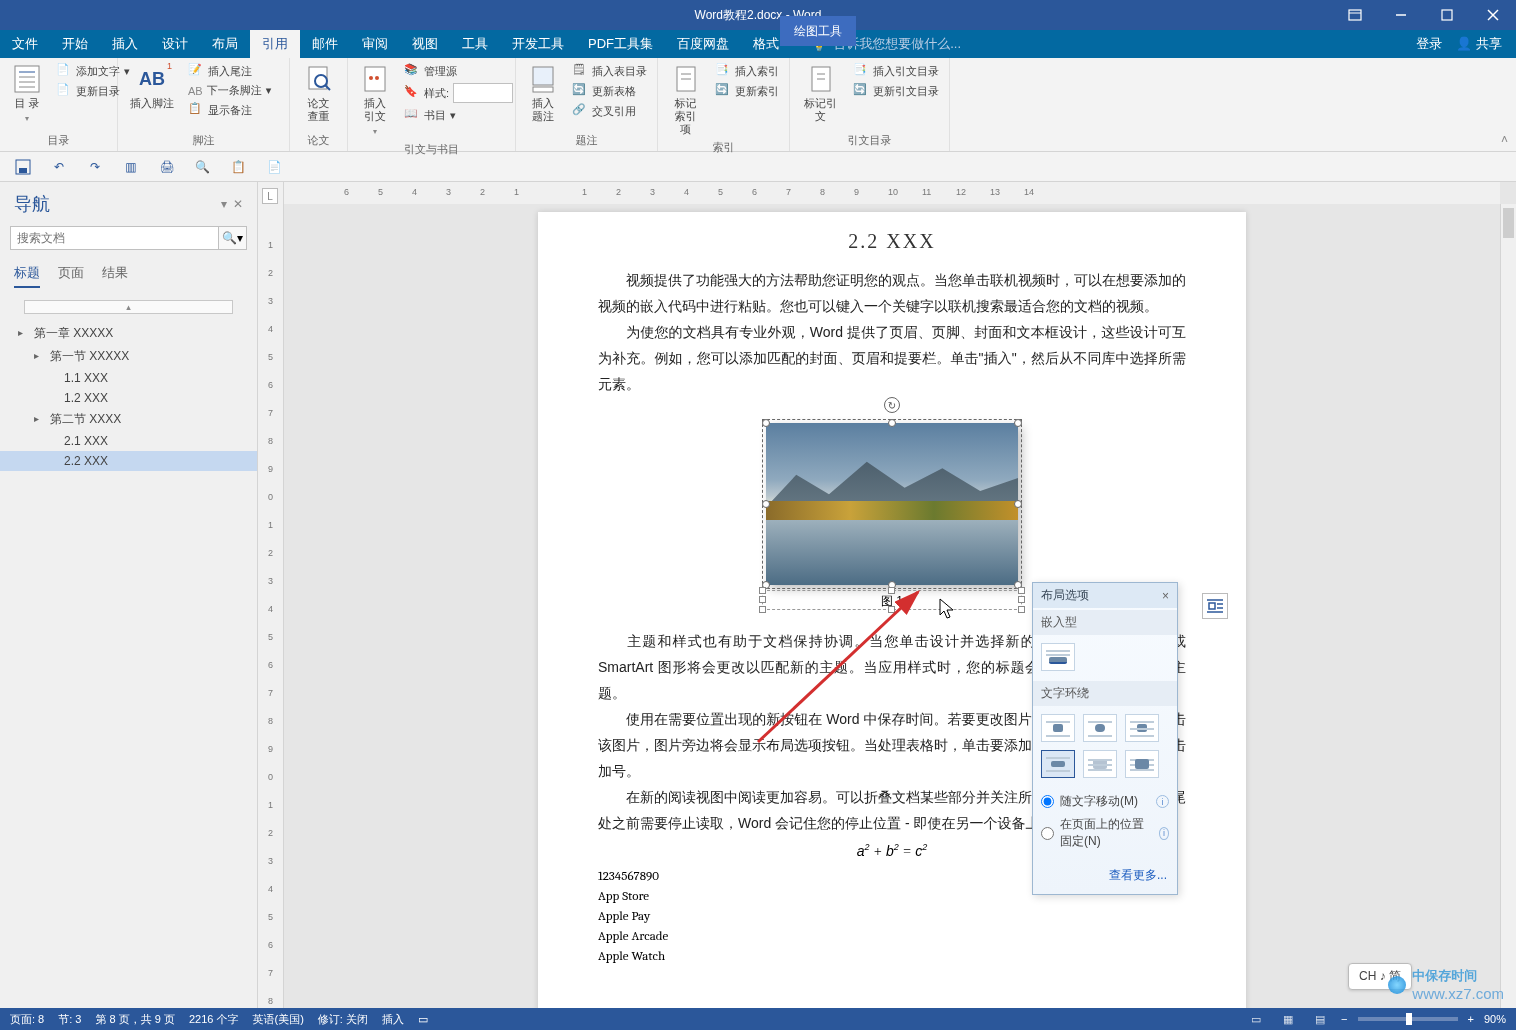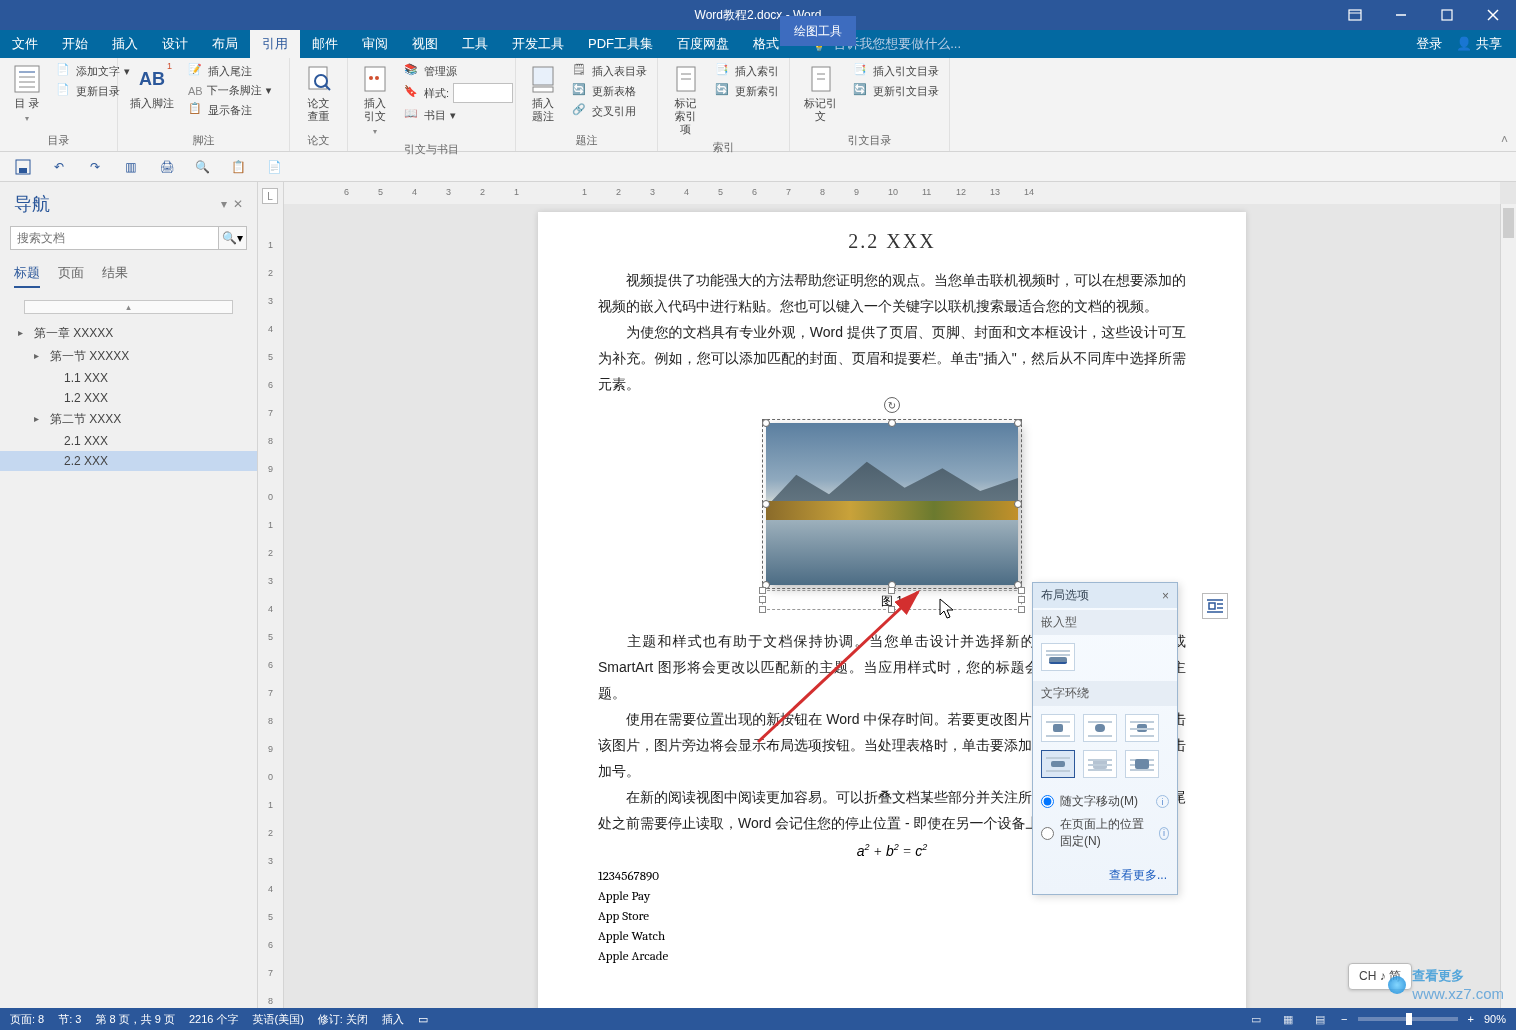--- a/index.html
+++ b/index.html
@@ -553,24 +553,24 @@
             </svg>
         </div>
 
         <p class="para"><span class="indent-first"></span><span>主题和样式也有助于文档保持协调。当您单击设计并选择新的主题时，图片、图表或 SmartArt 图形将会更改以匹配新的主题。当应用样式时，您的标题会进行更改以匹配新的主题。</span></p>
         <p class="para"><span class="indent-first"></span><span>使用在需要位置出现的新按钮在 Word 中保存时间。若要更改图片适应文档的方式，请单击该图片，图片旁边将会显示布局选项按钮。当处理表格时，单击要添加行或列的位置，然后单击加号。</span></p>
         <p class="para"><span class="indent-first"></span><span>在新的阅读视图中阅读更加容易。可以折叠文档某些部分并关注所需文本。如果在达到结尾处之前需要停止读取，Word 会记住您的停止位置 - 即使在另一个设备上。</span></p>
 
         <div class="formula"><span>a</span><sup>2</sup> + <span>b</span><sup>2</sup> = <span>c</span><sup>2</sup></div>
 
         <div class="mono">1234567890</div>
+        <div class="mono">App Store</div>
         <div class="mono">Apple Pay</div>
-        <div class="mono">App Store</div>
+        <div class="mono">Apple Arcade</div>
         <div class="mono">Apple Watch</div>
-        <div class="mono">Apple Arcade</div>
 
         <div class="popup" style="left:494px; top:370px">
           <div class="hd">
             <span>布局选项</span>
             <span class="x">×</span>
           </div>
           <div class="sub">嵌入型</div>
           <div class="opts">
             <div class="opt">
                 <div class="wrapico">
@@ -646,21 +646,21 @@
       </div>
     </div>
   </div>
 </div>
 
 <div class="inputpill">CH ♪ 简</div>
 
 <div class="watermark">
   <div class="dot"></div>
   <div>
-    <div style="font-weight:bold">查看更多</div>
+    <div style="font-weight:bold">中保存时间</div>
     <div style="font-size:15px;color:#5aa0d8">www.xz7.com</div>
   </div>
 </div>
 
 <div class="status">
   <span>页面: 8</span>
   <span>节: 3</span>
   <span>第 8 页，共 9 页</span>
   <span>2216 个字</span>
   <span>英语(美国)</span>

